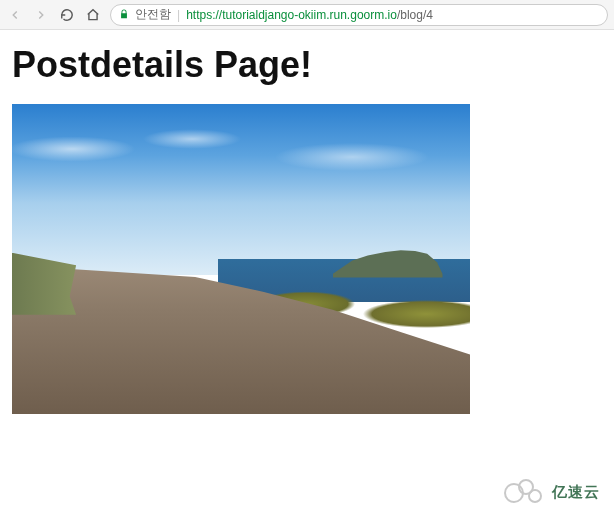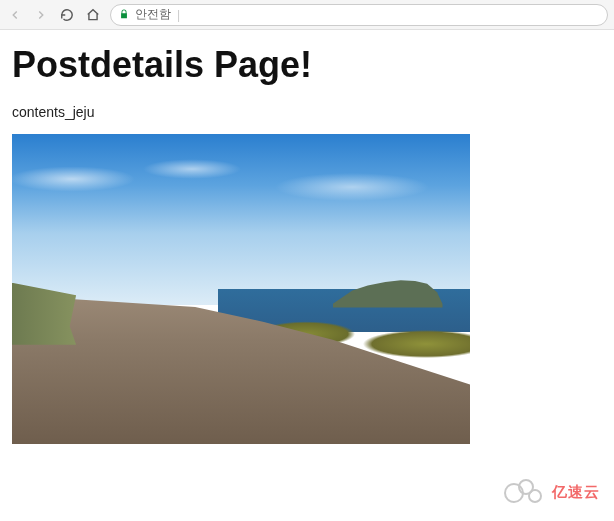--- a/index.html
+++ b/index.html
@@ -120,21 +120,21 @@
       border: 2px solid #bbb;
       border-radius: 50%;
       background: transparent;
     }
     .wm-circles .c1 { width: 20px; height: 20px; left: 0; top: 4px; }
     .wm-circles .c2 { width: 16px; height: 16px; left: 14px; top: 0; }
     .wm-circles .c3 { width: 14px; height: 14px; left: 24px; top: 10px; }
     .wm-text {
       font-size: 15px;
       font-weight: bold;
-      color: #ef4444;
+      color: #14532d;
       letter-spacing: 1px;
     }
   </style>
 </head>
 <body>
 
 <div class="browser-bar">
   <div class="nav-btn disabled">
     <svg width="14" height="14" viewBox="0 0 24 24" fill="none" stroke="currentColor" stroke-width="2.4">
         <polyline points="15 18 9 12 15 6"></polyline>
@@ -158,26 +158,26 @@
       </svg>
   </div>
   <div class="addr-bar">
     <span class="lock-icon">
       <svg width="10" height="10" viewBox="0 0 24 24" fill="#0a8f3c">
           <path d="M6 10V7a6 6 0 1 1 12 0v3h1v12H5V10h1zm2 0h8V7a4 4 0 1 0-8 0v3z"></path>
         </svg>
     </span>
     <span class="insecure-label">안전함</span>
     <span class="divider">|</span>
+    <span><span class="url-host">https://tutorialdjango-okiim.run.goorm.io</span><span class="url-path">/blog/4</span></span>
   </div>
 </div>
 
 <div class="page-content">
   <h1 class="page-title">Postdetails Page!</h1>
-  <p class="contents">contents_jeju</p>
 
   <div class="photo">
     <div class="sky"></div>
     <div class="clouds"></div>
     <div class="sea"></div>
     <div class="island"></div>
     <div class="rocks"></div>
     <div class="beach"></div>
     <div class="cliff"></div>
   </div>

